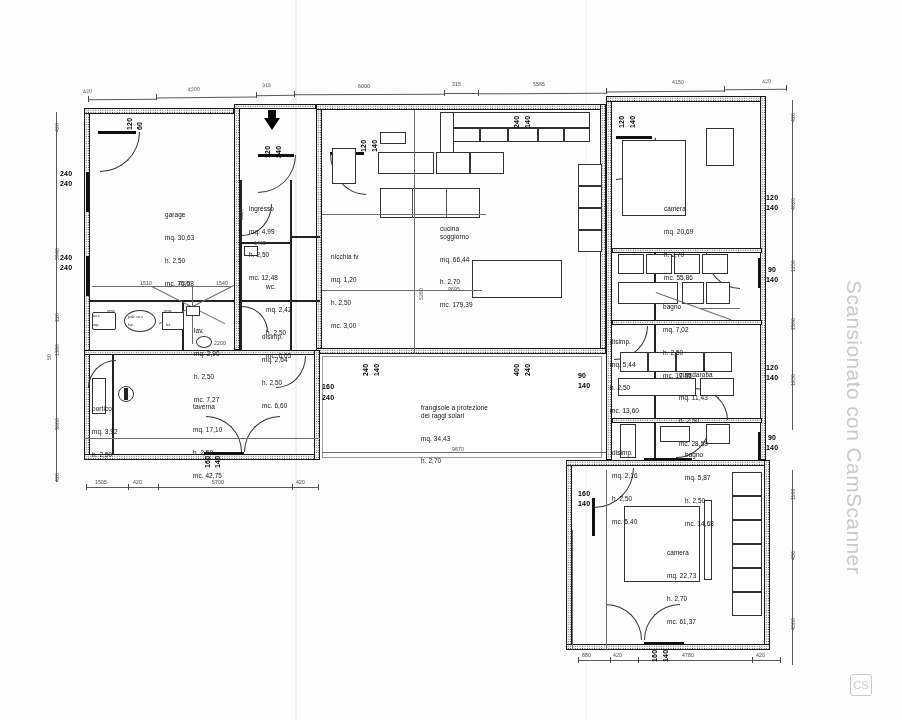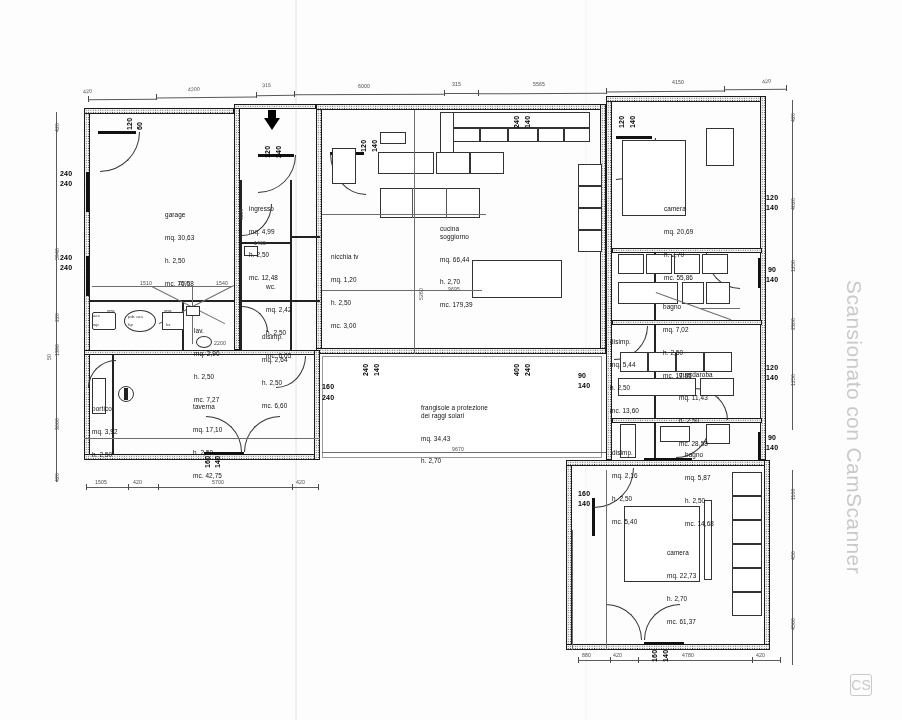--- a/index.html
+++ b/index.html
@@ -51,21 +51,21 @@
   .arrow{position:absolute;width:0;height:0;}
 
   
   #wm{position:absolute;right:6px;top:270px;width:60px;height:430px;
       pointer-events:none;}
   #wm .wmtext{position:absolute;left:30px;top:10px;transform-origin:0 0;
       transform:rotate(90deg);font-size:21px;color:#c9c9c9;white-space:nowrap;
       letter-spacing:.4px;}
   #wm .wmbadge{position:absolute;left:14px;bottom:4px;width:20px;height:20px;
       border:1.6px solid #c9c9c9;border-radius:3px;color:#c9c9c9;
-      font-size:14px;font-weight:normal;display:flex;align-items:center;justify-content:center;}
+      font-size:11px;font-weight:normal;display:flex;align-items:center;justify-content:center;}
 </style>
 </head>
 <body>
 
 <div id="sheet">
 
   <div class="crease" style="left:295px"></div>
   <div class="crease" style="left:585px;opacity:.5"></div>
 
   <div>

